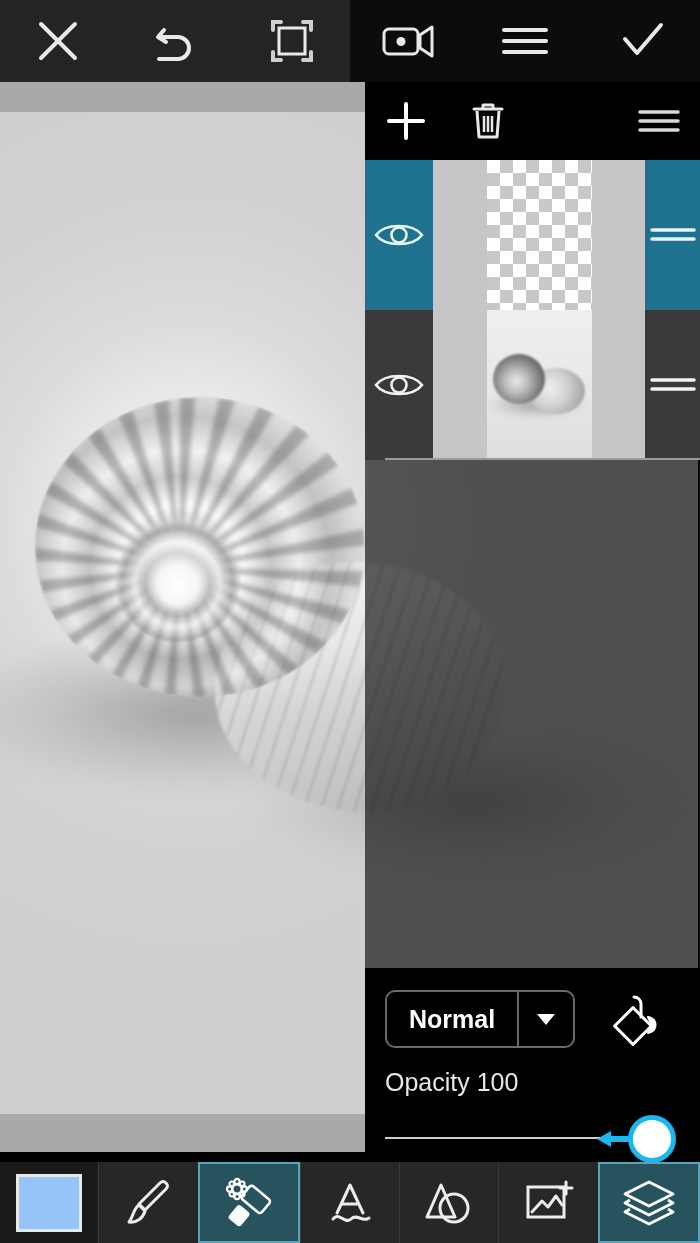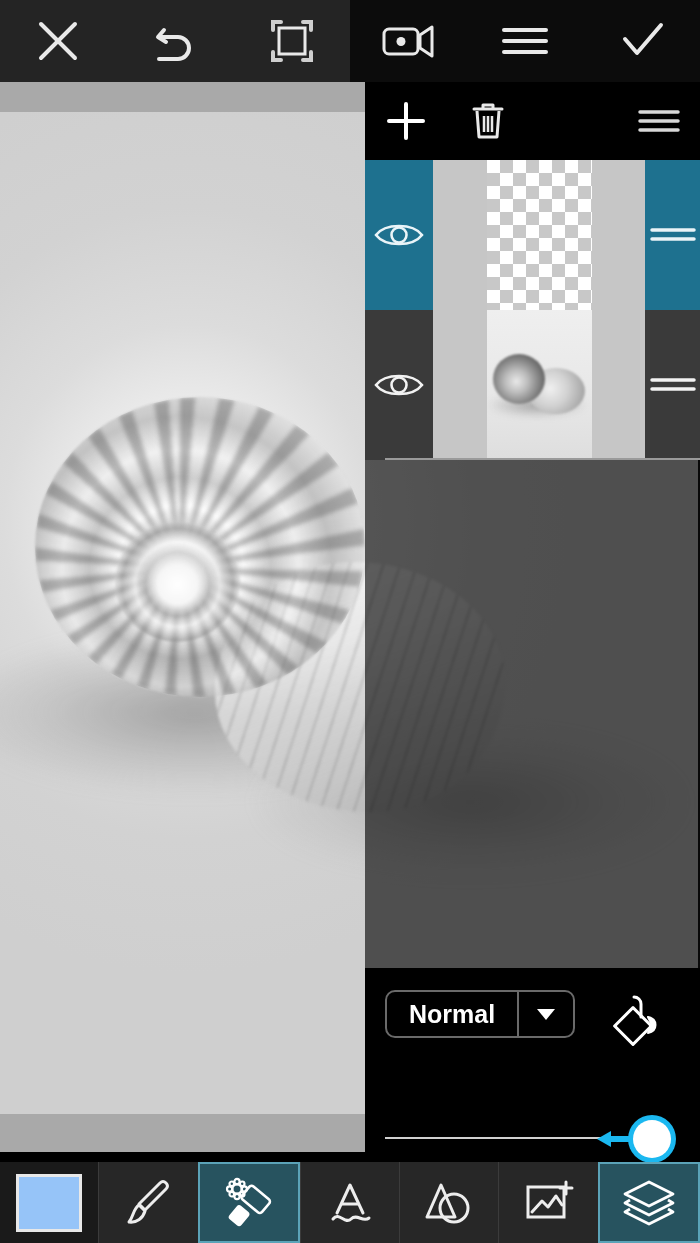--- a/index.html
+++ b/index.html
@@ -201,21 +201,21 @@
     position: absolute; left: 0; bottom: 0;
     width: 335px; height: 194px;
     background: #000;
   }
   .blend-row {
     position: absolute; left: 20px; top: 22px;
     display: flex; align-items: center;
   }
   .blend-select {
     display: flex; align-items: center;
-    height: 48px;
+    height: 58px;
     border: 2px solid #6a6a6a;
     border-radius: 10px;
     overflow: hidden;
     cursor: pointer;
   }
   .blend-label {
     padding: 0 22px;
     color: #fff; font-size: 25px; font-weight: bold;
     line-height: 54px;
     white-space: nowrap;
@@ -469,20 +469,21 @@
       </div>
       <div class="clip-btn">
         <span>
           <svg class="icon" width="56" height="56" viewBox="0 0 56 56">
             <path d="M24 6 A7 7 0 0 1 31 13 V26" fill="none" stroke="#fff" stroke-width="3" stroke-linecap="round"></path>
             <rect x="10" y="22" width="26" height="26" transform="rotate(-45 23 35)" fill="none" stroke="#fff" stroke-width="3" stroke-linejoin="round"></rect>
             <path d="M38 26 C48 28, 48 40, 38 42 L42 34 Z" fill="#fff" stroke="#fff" stroke-width="2" stroke-linejoin="round"></path>
           </svg>
         </span>
       </div>
+      <div class="opacity-label">Opacity 100</div>
       <div class="slider-wrap">
         <div class="slider-track"></div>
         <div class="slider-arrow">
           <svg class="icon" width="56" height="20" viewBox="0 0 56 20">
             <path d="M2 10 L16 2 L16 7 L54 7 L54 13 L16 13 L16 18 Z" fill="#1bb8f0"></path>
           </svg>
         </div>
         <div class="slider-knob"></div>
       </div>
     </div>

